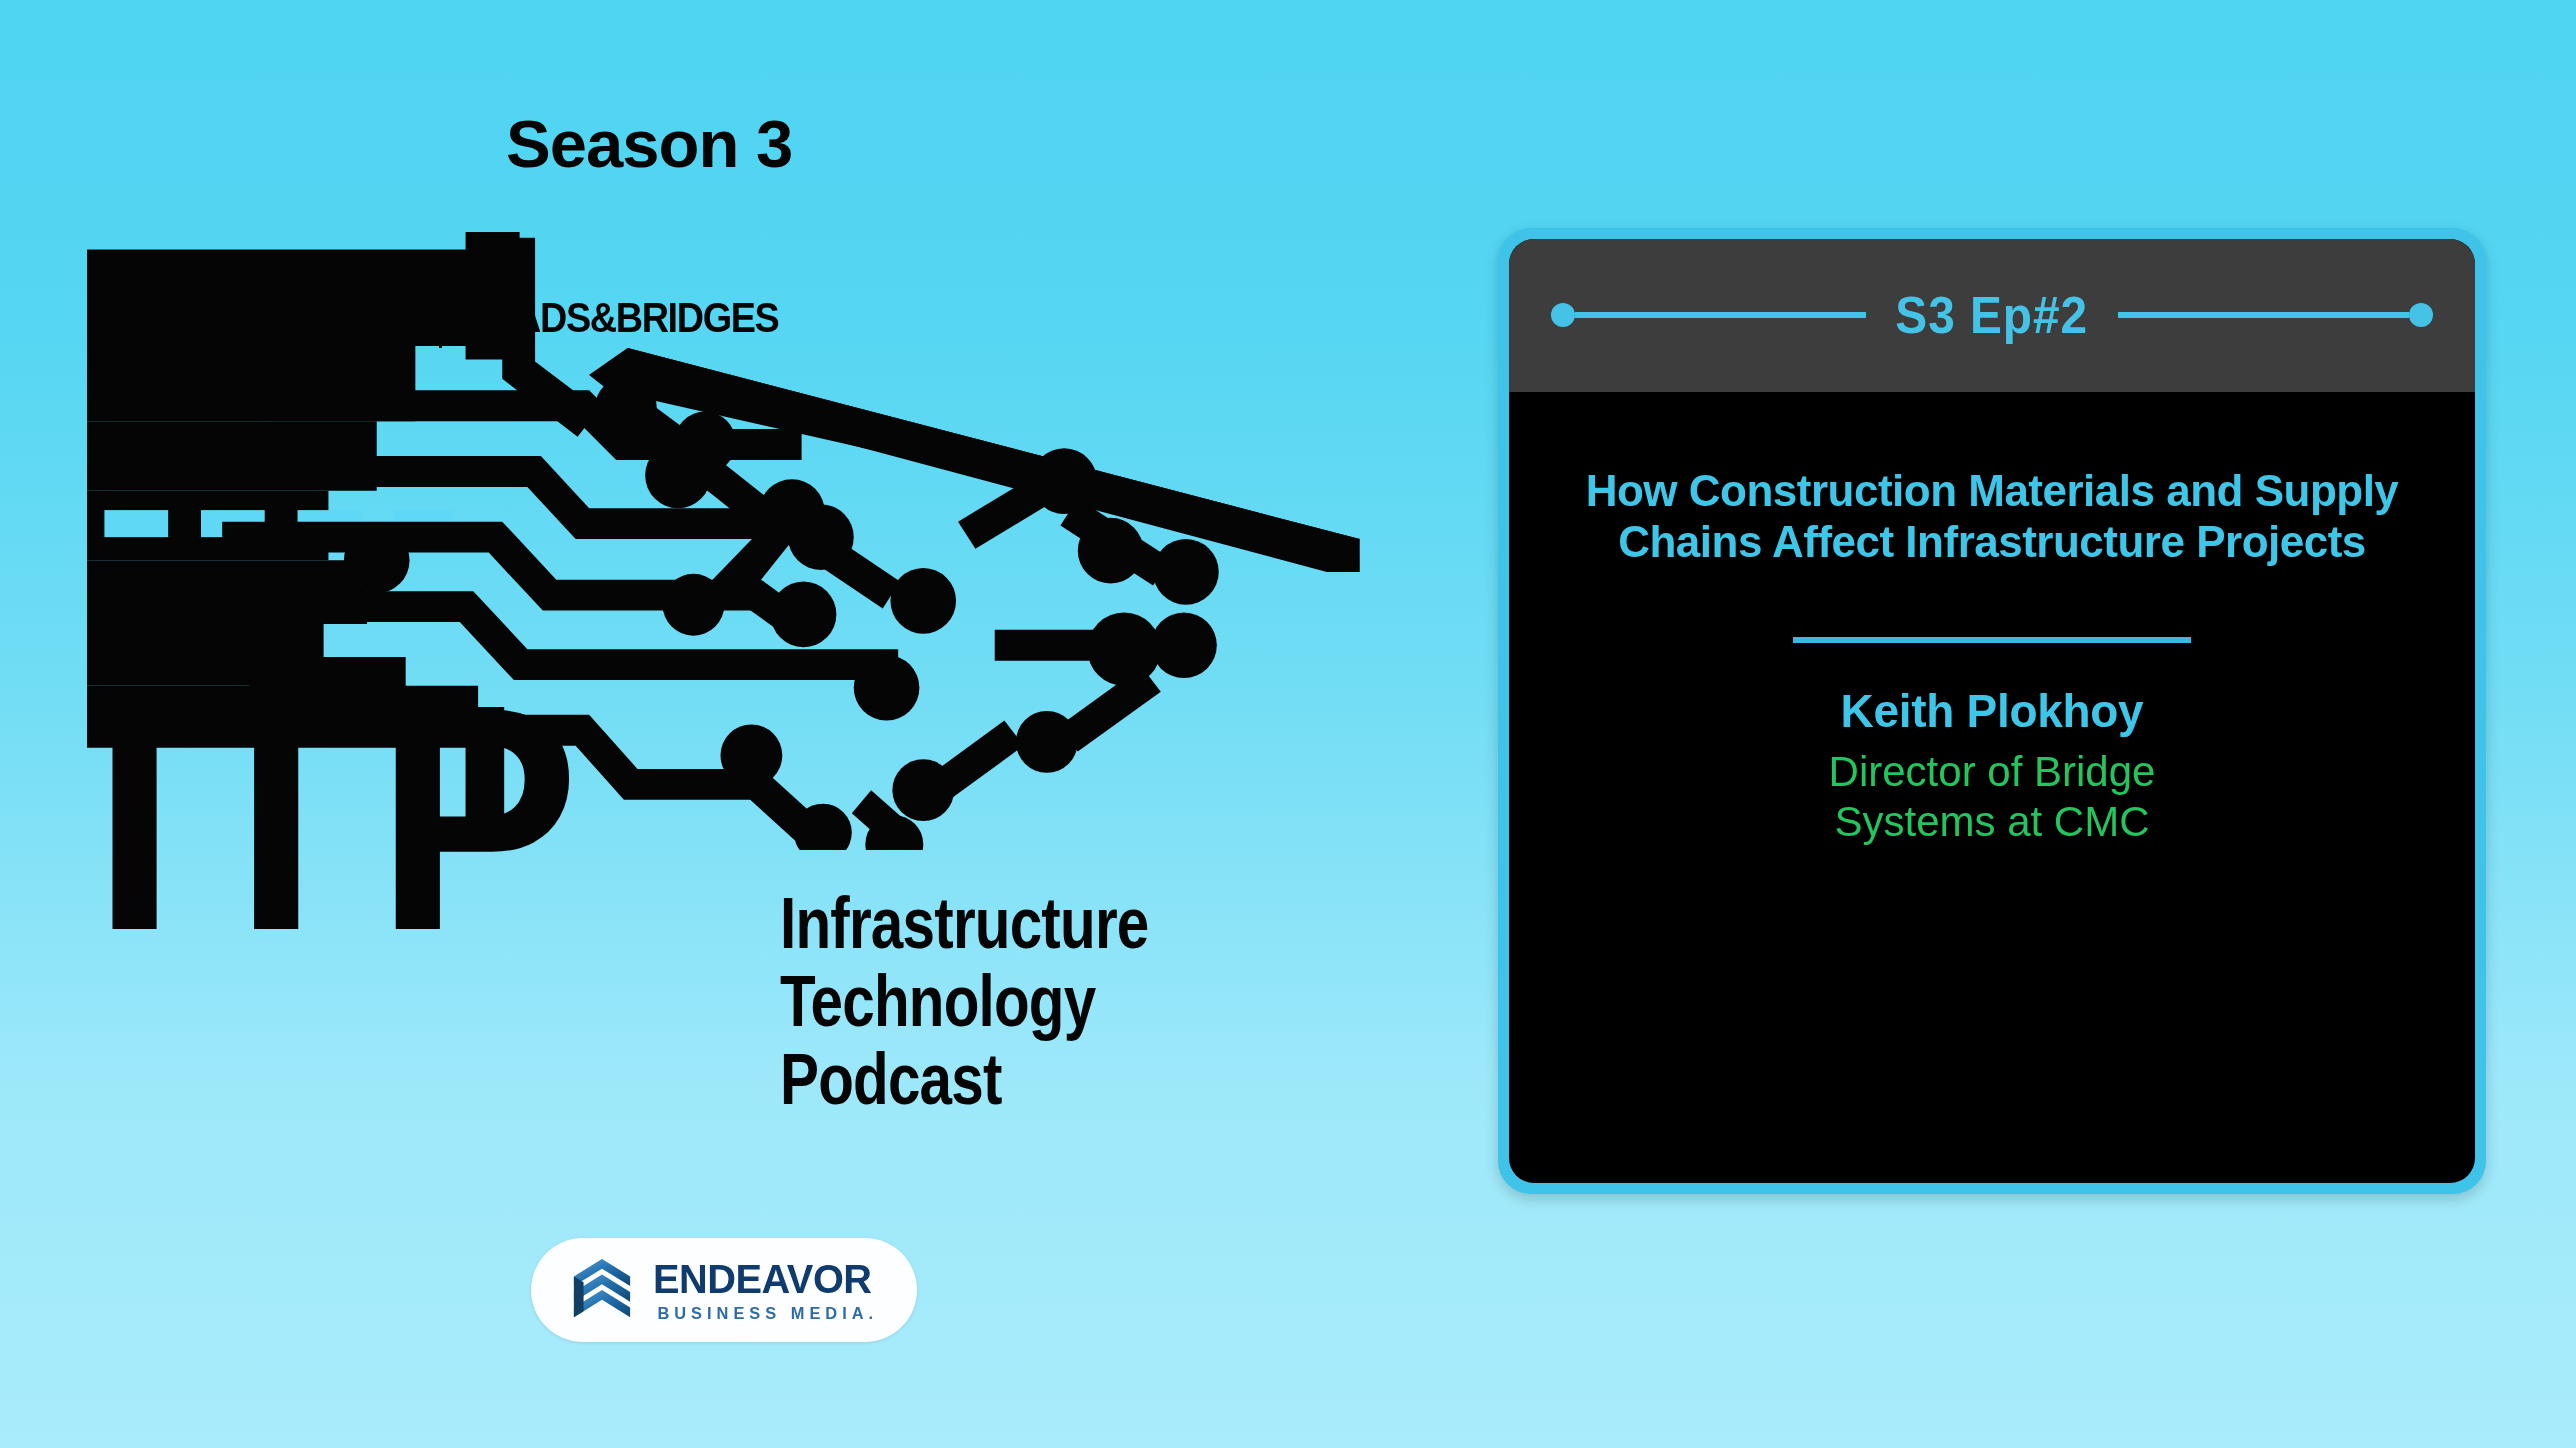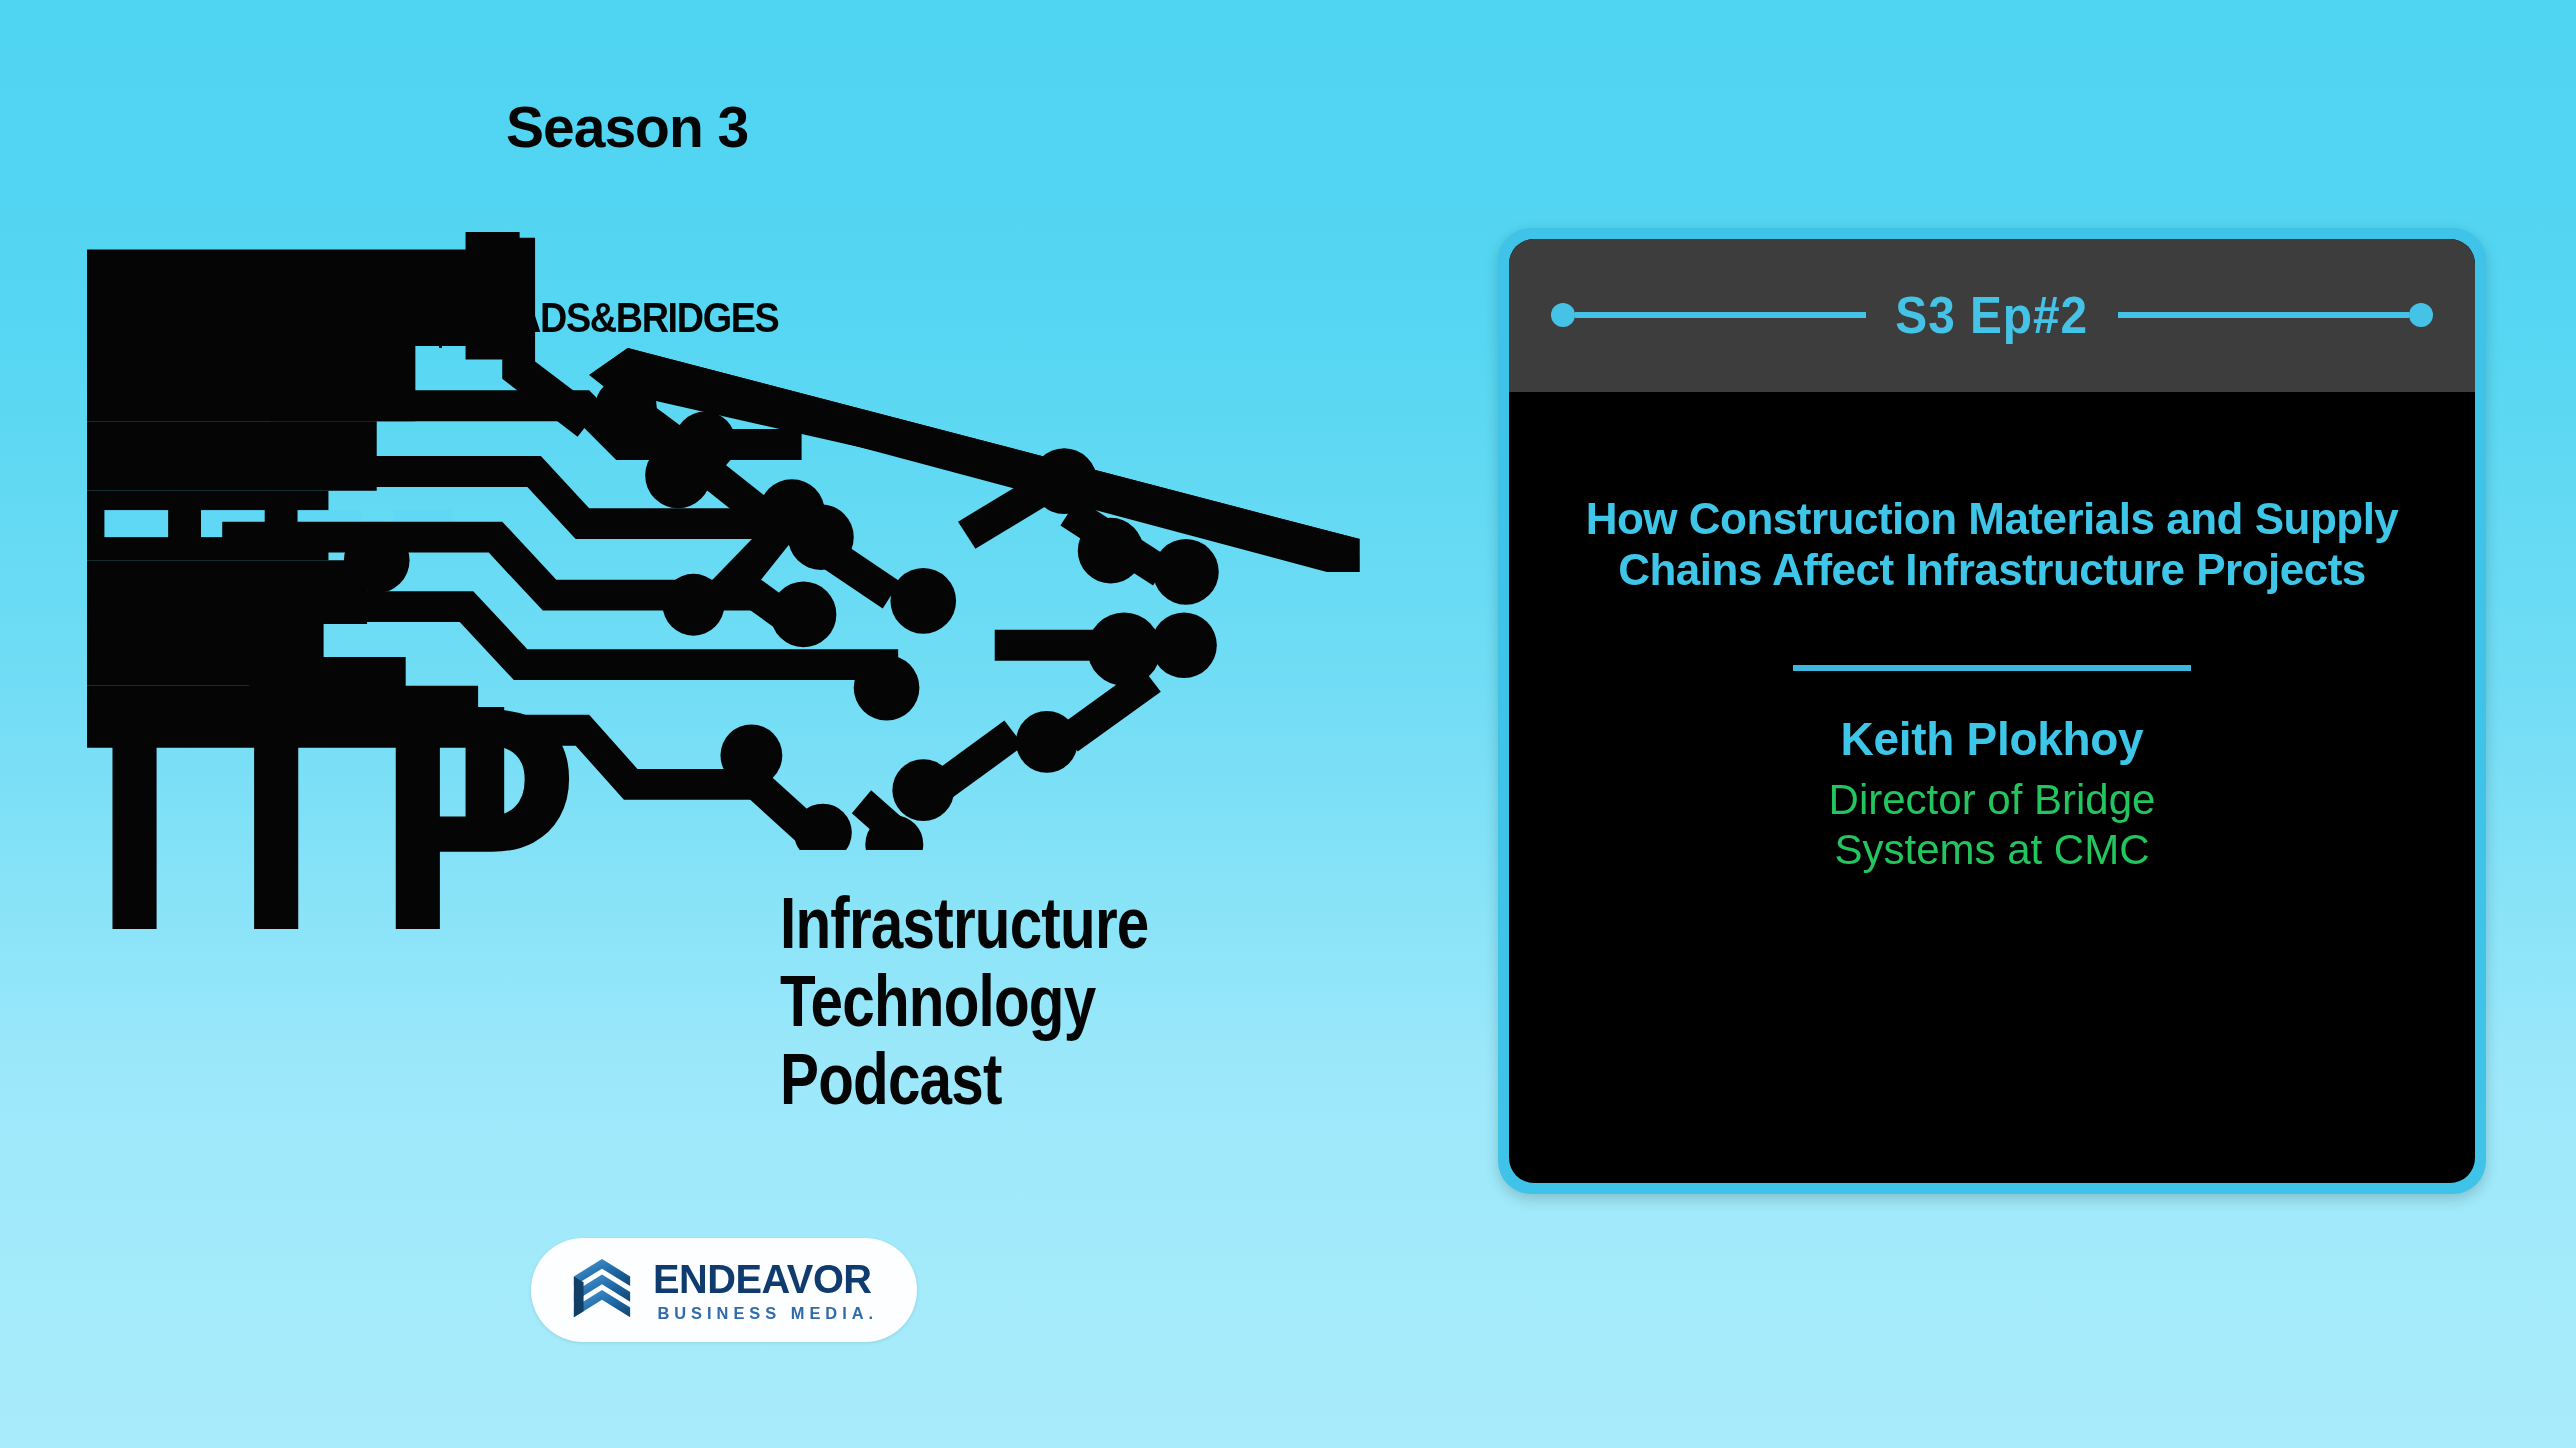--- a/index.html
+++ b/index.html
@@ -18,22 +18,22 @@
         #55d6f2 22%,
         #72ddf5 48%,
         #9ce8fa 74%,
         #a9ecfb 100%);
   }
 
   
   #season-label {
     position: absolute;
     left: 506px;
-    top: 99px;
-    font-size: 57px;
+    top: 110px;
+    font-size: 67px;
     font-weight: 700;
     color: #050505;
     letter-spacing: -1px;
     line-height: 1;
     white-space: nowrap;
   }
 
   
   #brand-lockup {
     position: absolute;
@@ -156,21 +156,20 @@
     box-shadow: 0 4.8px 13.5px rgba(0,0,0,0.18);
   }
   #episode-card-inner {
     width: 100%;
     height: 100%;
     background: #000000;
     border-radius: 25px;
     overflow: hidden;
     display: flex;
     flex-direction: column;
-    gap: 28px;
   }
 
   
   #card-header {
     height: 153px;
     flex: none;
     background: #3d3d3d;
     display: flex;
     align-items: center;
     padding: 0 42px;

